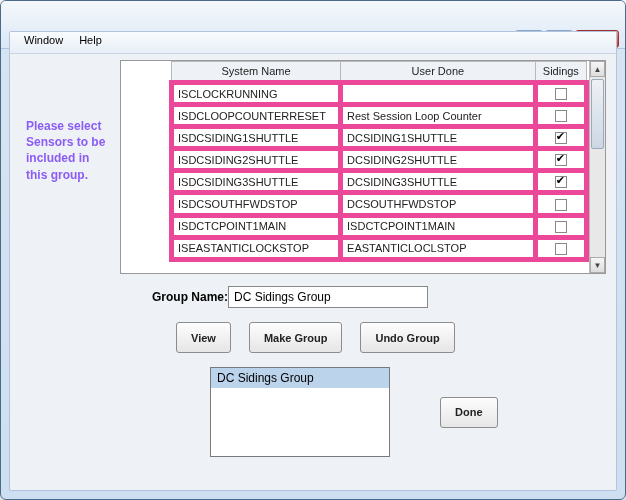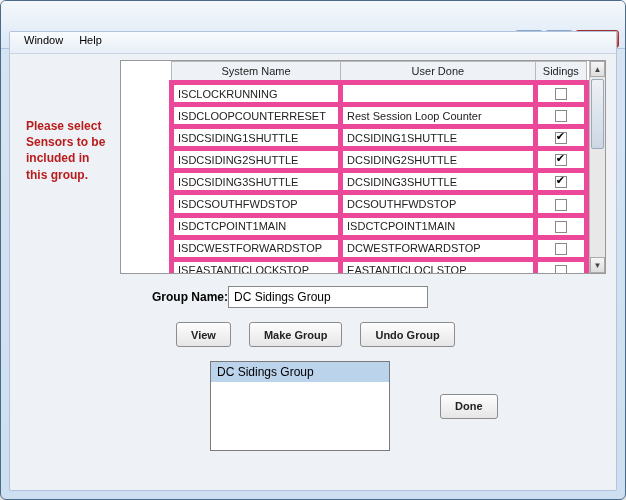--- a/index.html
+++ b/index.html
@@ -82,21 +82,21 @@
   .content {
     display: flex;
     padding: 6px 10px 0 10px;
   }
   .side-label {
     width: 100px;
     padding: 58px 8px 0 6px;
     font-weight: bold;
     font-size: 12px;
     line-height: 1.35;
-    color: #b91c1c;
+    color: #8b5cf6;
   }
   .table-wrap {
     flex: 1;
     border: 1px solid #999;
     background: #fff;
     height: 214px;
     display: flex;
     padding-left: 48px;
   }
   .table-scroll {
@@ -171,21 +171,21 @@
   .row { display: flex; align-items: center; margin-bottom: 14px; }
   .label-right { text-align: right; width: 88px; font-weight: bold; font-size: 12px; }
   input[type="text"] {
     height: 22px;
     border: 1px solid #888;
     padding: 0 5px;
     font-size: 12px;
     background: #fff;
   }
   .btn {
-    height: 25px;
+    height: 31px;
     padding: 0 14px;
     border: 1px solid #8c8c8c;
     border-radius: 3px;
     background: linear-gradient(#fdfdfd,#e6e6e6);
     font-size: 11px;
     font-weight: bold;
     color: #222;
     cursor: default;
     display: inline-flex;
     align-items: center;
@@ -276,25 +276,20 @@
                   <td>ISDCSOUTHFWDSTOP</td>
                   <td>DCSOUTHFWDSTOP</td>
                   <td class="center"><span class="chk"></span></td>
                 </tr>
                 <tr>
                   <td>ISDCTCPOINT1MAIN</td>
                   <td>ISDCTCPOINT1MAIN</td>
                   <td class="center"><span class="chk"></span></td>
                 </tr>
                 <tr>
-                  <td>ISDCWESTFORWARDSTOP</td>
-                  <td>DCWESTFORWARDSTOP</td>
-                  <td class="center"><span class="chk"></span></td>
-                </tr>
-                <tr>
                   <td>ISEASTANTICLOCKSTOP</td>
                   <td>EASTANTICLOCLSTOP</td>
                   <td class="center"><span class="chk"></span></td>
                 </tr>
               </tbody>
           </table>
         </div>
         <div class="vscroll">
           <div class="arrow up">▲</div>
           <div class="thumb"></div>

